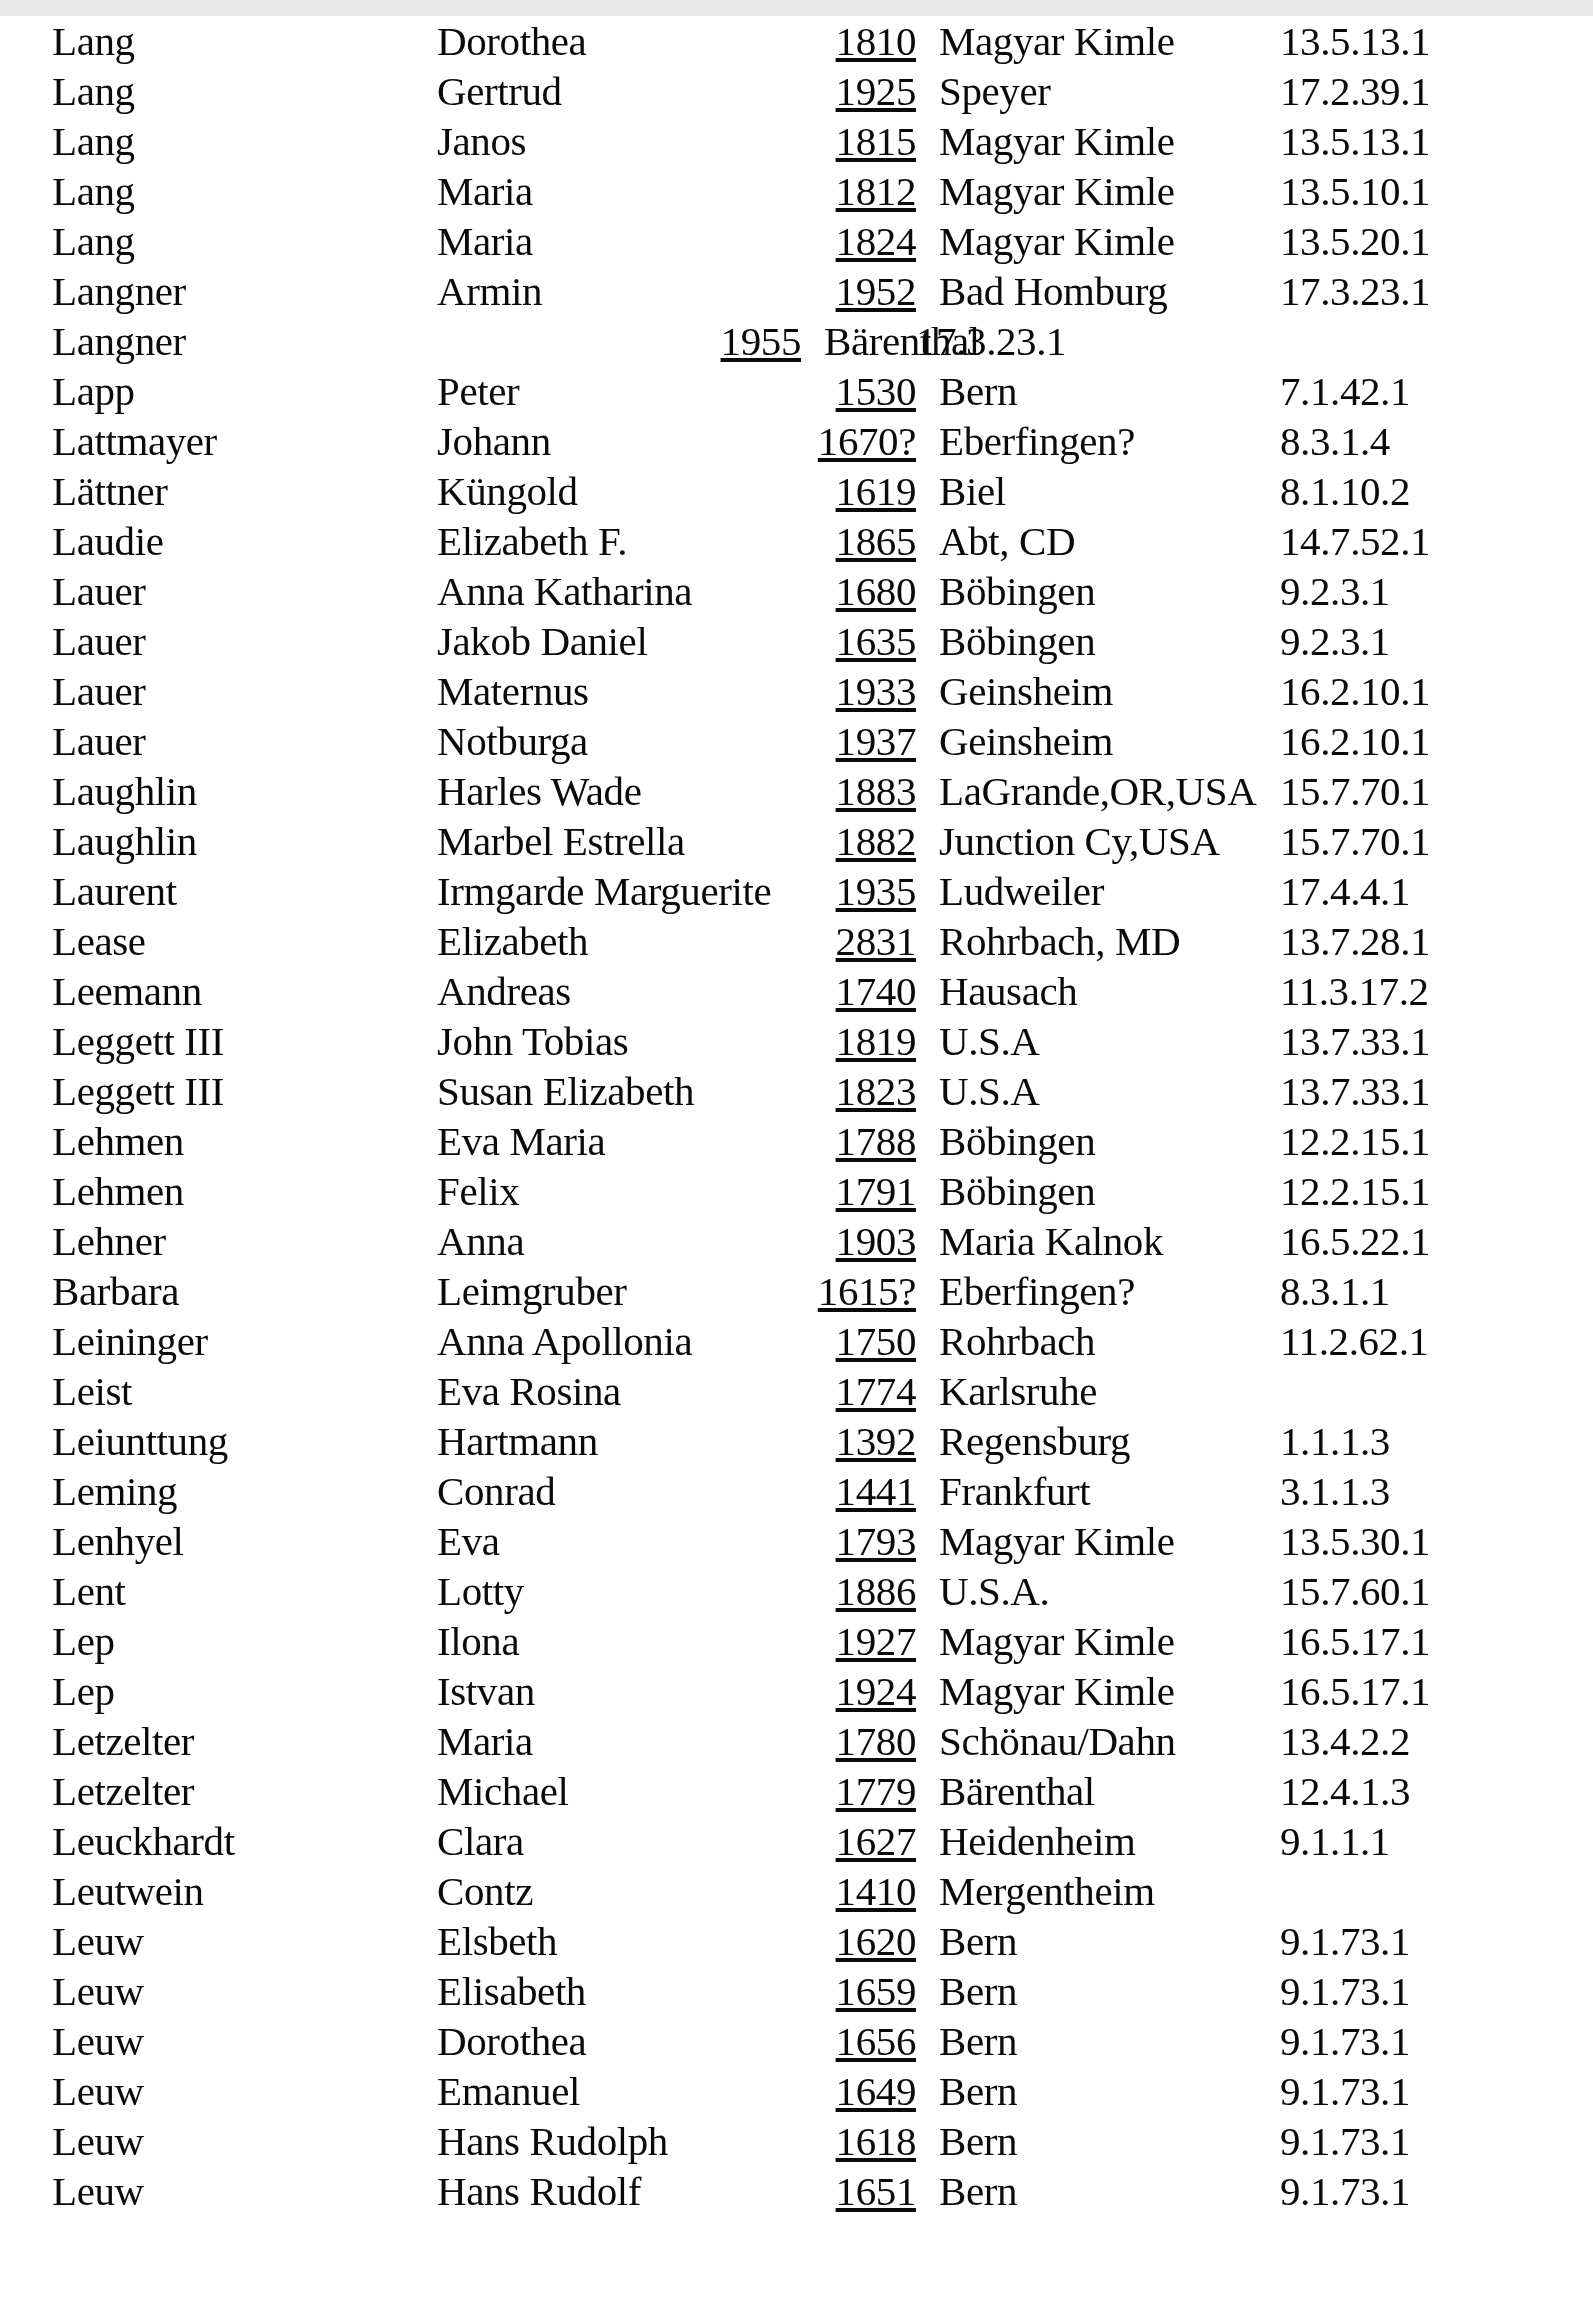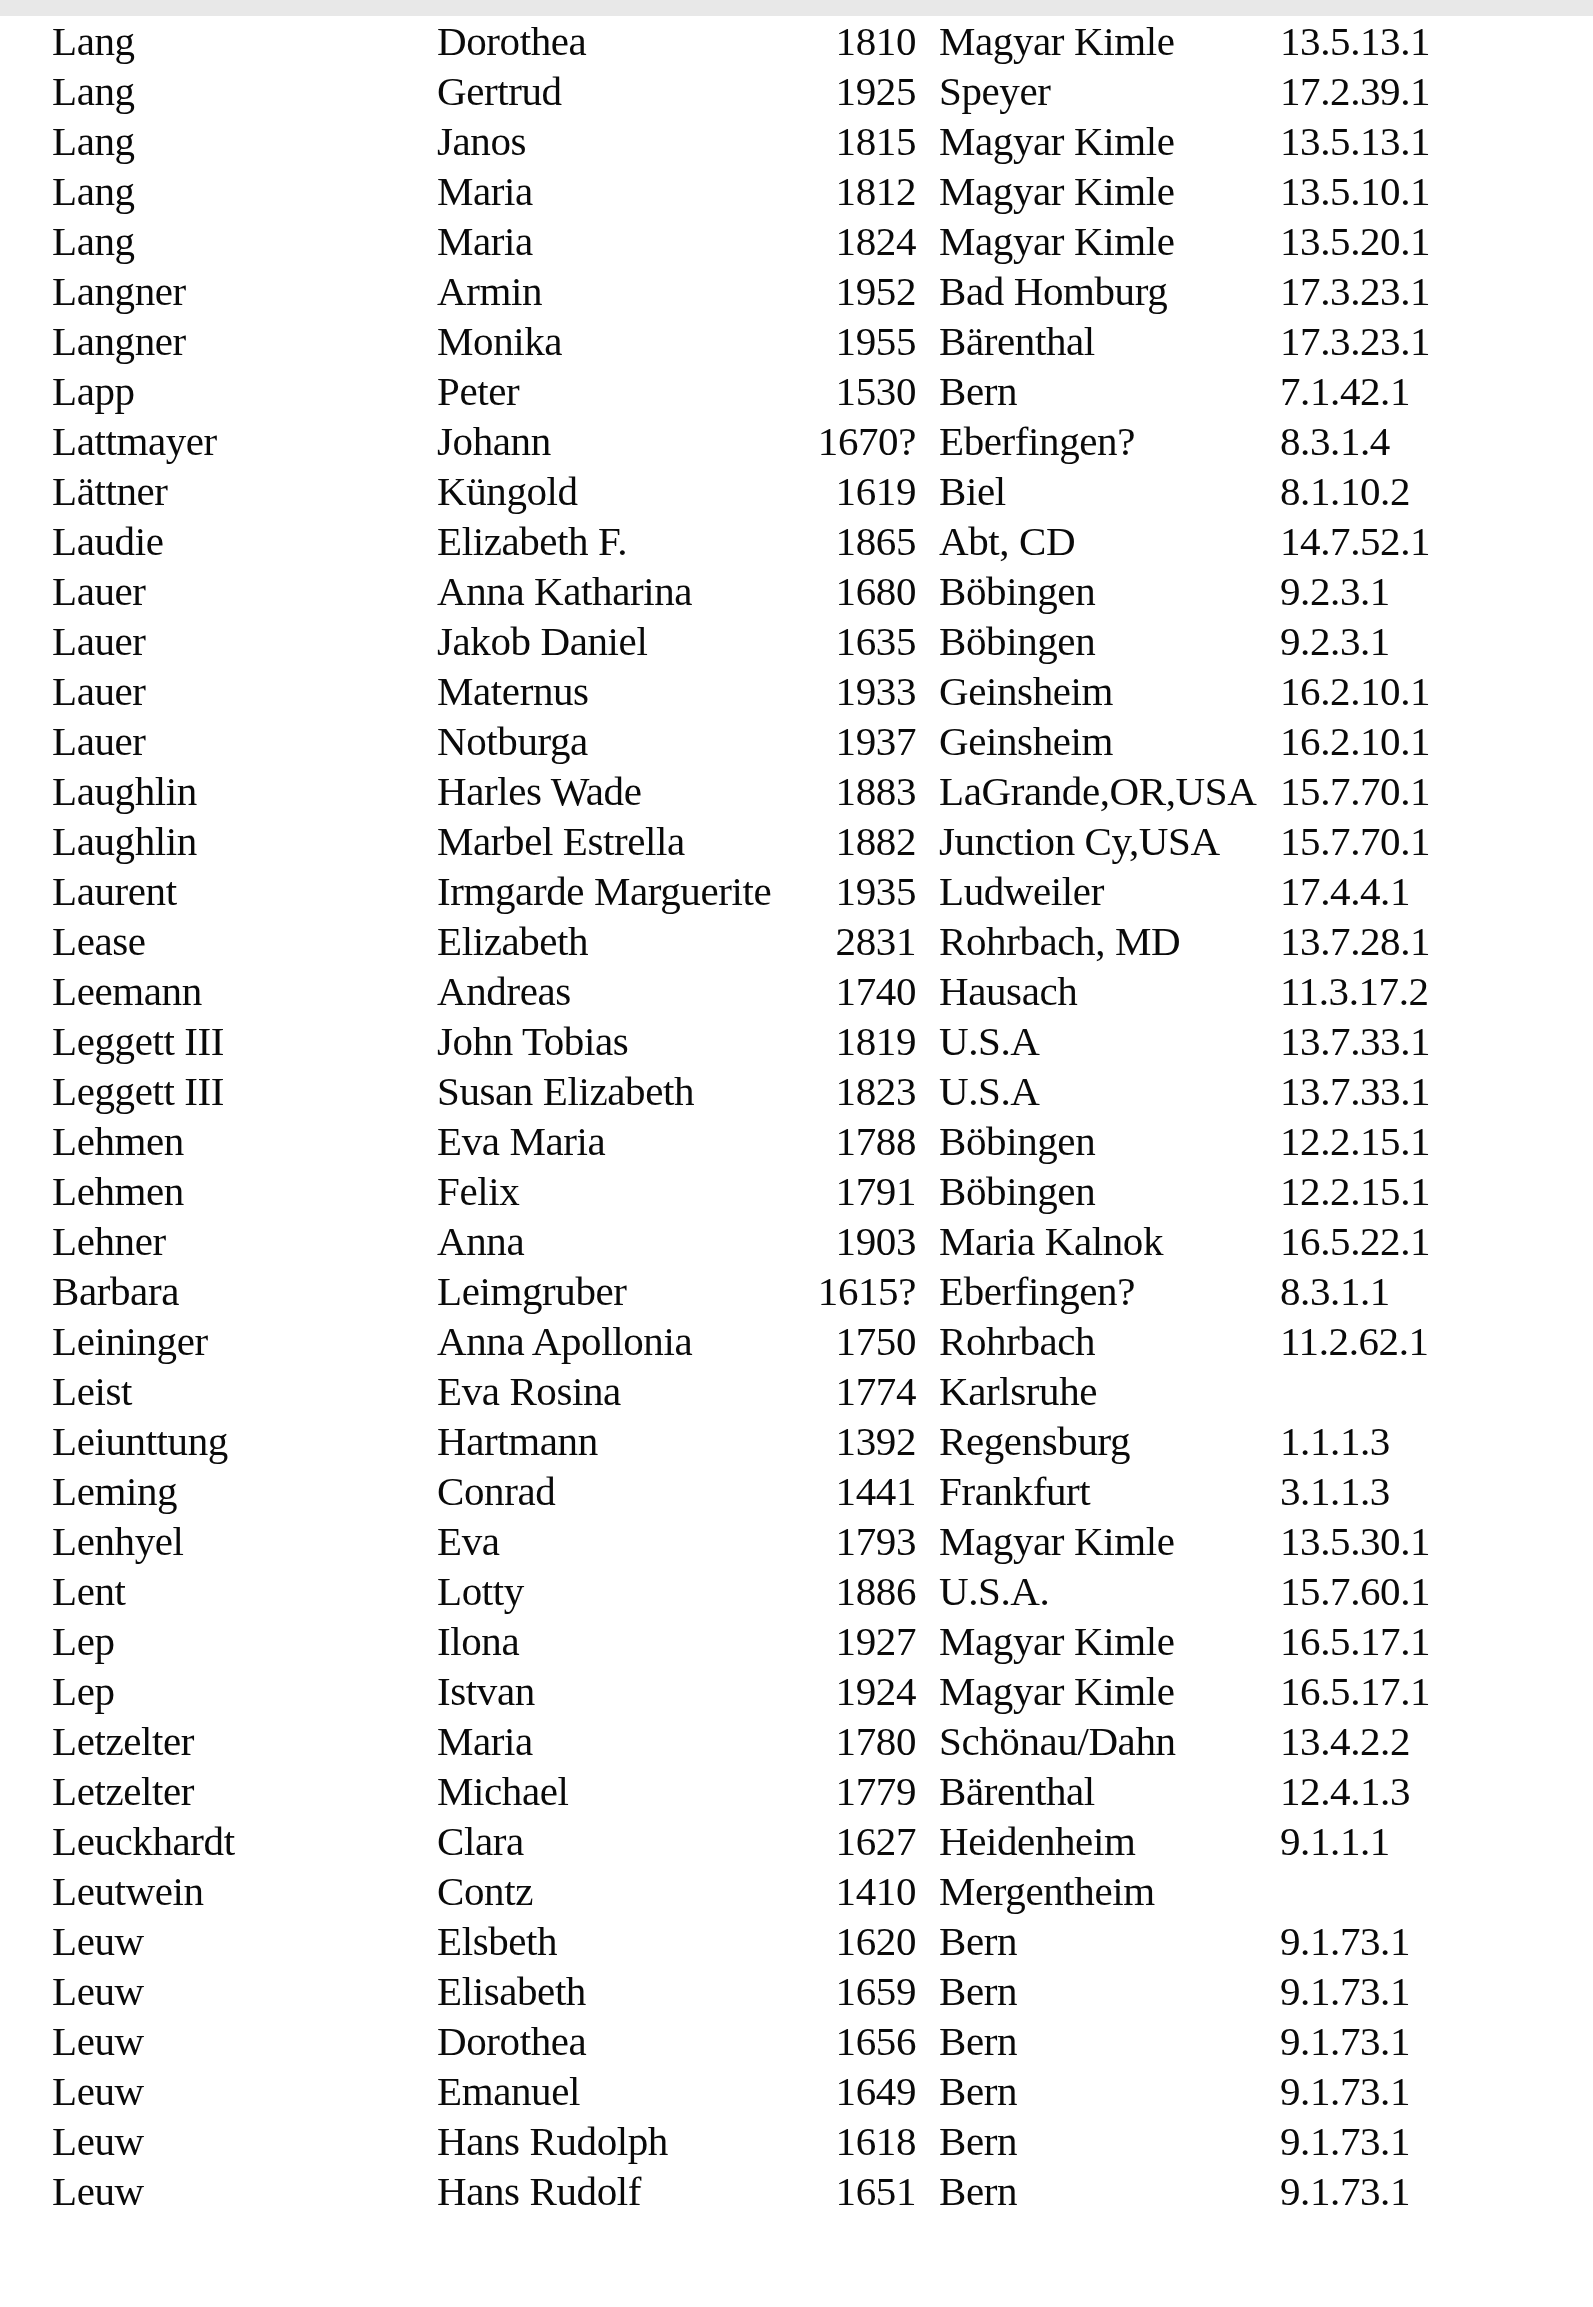--- a/index.html
+++ b/index.html
@@ -31,20 +31,21 @@
     align-items: baseline;
     font-size: 41px;
     line-height: 50px;
     letter-spacing: -0.4px;
     white-space: nowrap;
   }
   .cell { overflow: visible; }
   .cell.year {
     text-align: right;
     padding-right: 0;
+    text-decoration: underline;
   }
   .cell.place {
     padding-left: 23px;
   }
 </style>
 </head>
 <body>
 
 <div class="page">
   <div class="rows" id="rows">
@@ -85,21 +86,20 @@
       </div>
       <div class="row">
         <span class="cell surname">Langner</span>
         <span class="cell given">Armin</span>
         <span class="cell year">1952</span>
         <span class="cell place">Bad Homburg</span>
         <span class="cell ref">17.3.23.1</span>
       </div>
       <div class="row">
         <span class="cell surname">Langner</span>
-        <span class="cell given">Monika</span>
         <span class="cell year">1955</span>
         <span class="cell place">Bärenthal</span>
         <span class="cell ref">17.3.23.1</span>
       </div>
       <div class="row">
         <span class="cell surname">Lapp</span>
         <span class="cell given">Peter</span>
         <span class="cell year">1530</span>
         <span class="cell place">Bern</span>
         <span class="cell ref">7.1.42.1</span>

